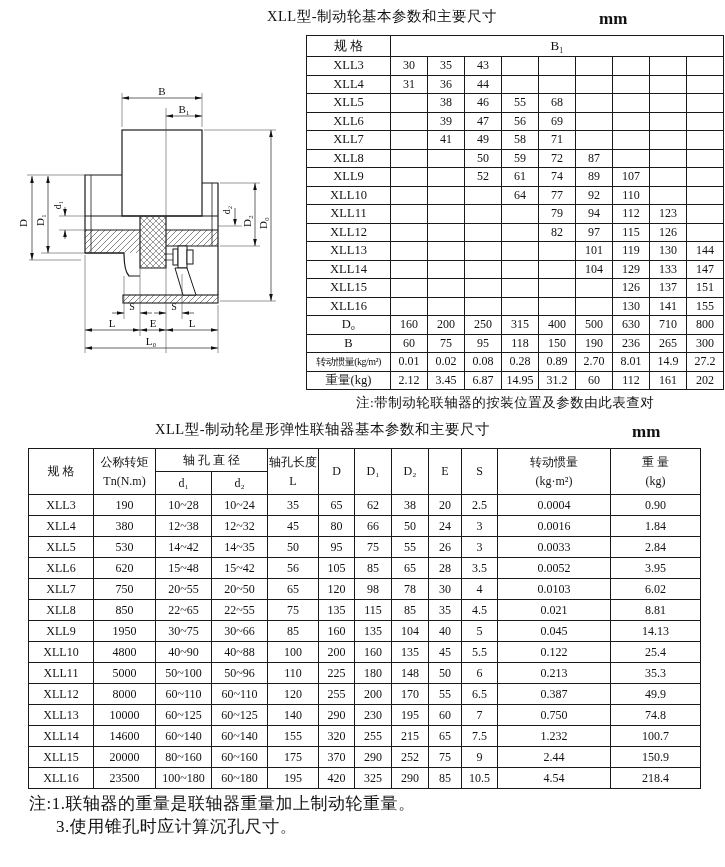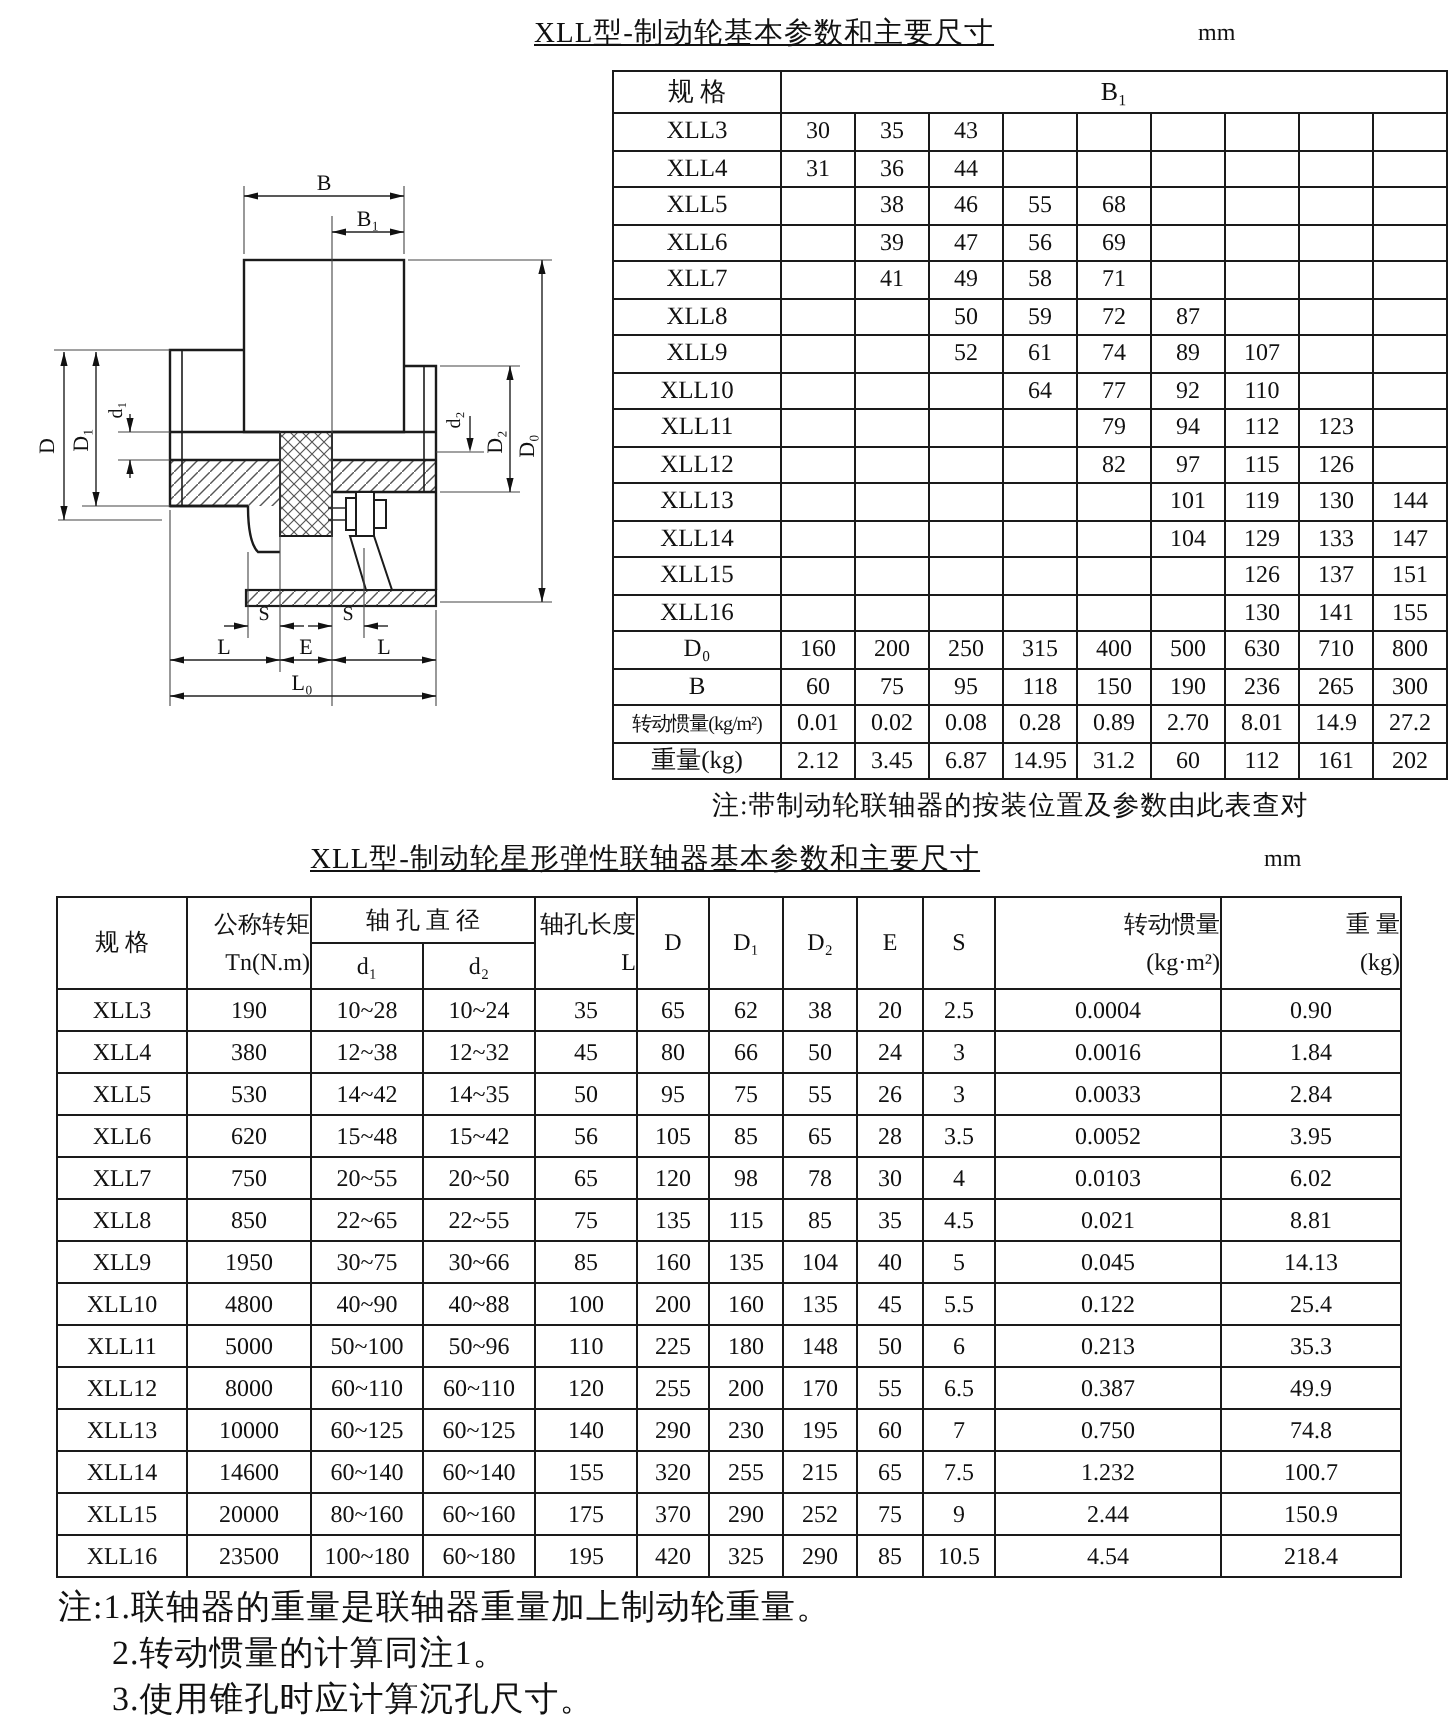--- a/index.html
+++ b/index.html
@@ -2,38 +2,38 @@
 <html><head>
 <meta charset="utf-8">
 <style>
   html,body{margin:0;padding:0;}
   body{
     width:725px;height:867px;position:relative;background:#ffffff;
     font-family:"Liberation Serif","DejaVu Serif",serif;color:#111;
     overflow:hidden;
   }
   .abs{position:absolute;}
-  .title{font-size:14.5px;white-space:nowrap;letter-spacing:0.5px;text-decoration:underline;}
-  .unit{font-size:12px;white-space:nowrap;}
+  .title{font-size:14.5px;white-space:nowrap;letter-spacing:0.5px;}
+  .unit{font-size:17px;white-space:nowrap;font-weight:bold;}
   .note1{font-size:13.5px;white-space:nowrap;letter-spacing:0.5px;}
 
   
   #t1{position:absolute;left:306px;top:35px;width:417px;border-collapse:collapse;table-layout:fixed;font-size:12px;}
   #t1 th,#t1 td{border:1px solid #1a1a1a;padding:0;height:17.5px;text-align:center;vertical-align:middle;
     white-space:nowrap;overflow:hidden;font-weight:normal;}
   #t1 thead th{height:20px;font-size:13px;}
   #t1 td.lbl{font-size:12.5px;}
   #t1 td.small{font-size:10px;letter-spacing:-0.5px;}
 
   
   #t2{position:absolute;left:28px;top:448px;width:672px;border-collapse:collapse;table-layout:fixed;font-size:12px;}
   #t2 th,#t2 td{border:1px solid #1a1a1a;padding:0;height:20px;text-align:center;vertical-align:middle;
     white-space:nowrap;overflow:hidden;font-weight:normal;}
   #t2 thead th{height:22px;font-size:12px;}
-  #t2 thead .l2{display:block;line-height:1.55;text-align:right;}
+  #t2 thead .l2{display:block;line-height:1.55;}
   .notes{font-size:17px;line-height:23px;white-space:nowrap;letter-spacing:0.5px;}
   .notes .indent{padding-left:27px;}
 
   
   #drawing{position:absolute;left:15px;top:80px;}
   #drawing text{font-family:"Liberation Serif","DejaVu Serif",serif;fill:#111;}
 </style>
 </head>
 <body>
 
@@ -644,15 +644,14 @@
         <td>85</td>
         <td>10.5</td>
         <td>4.54</td>
         <td>218.4</td>
       </tr>
     </tbody>
 </table>
 
 <div class="abs notes" style="left:29px;top:792px;">
   <div>注:1.联轴器的重量是联轴器重量加上制动轮重量。</div>
-  <div class="indent">2.转动惯量的计算同注1。</div>
   <div class="indent">3.使用锥孔时应计算沉孔尺寸。</div>
 </div>
 
 </body></html>

